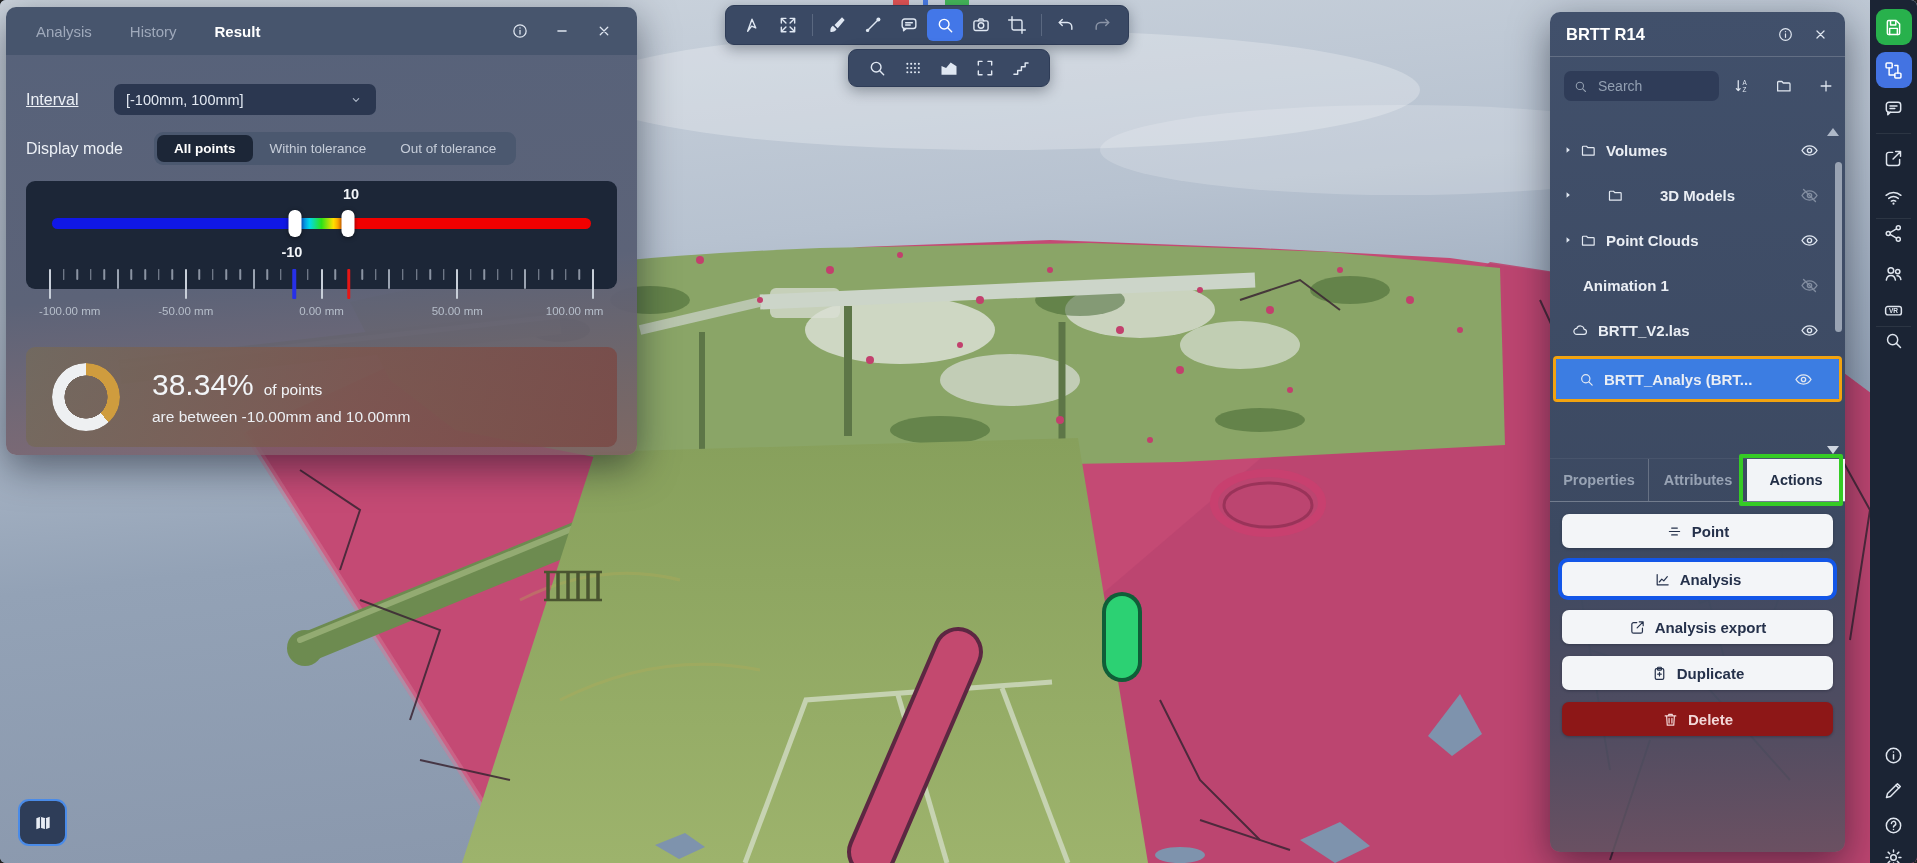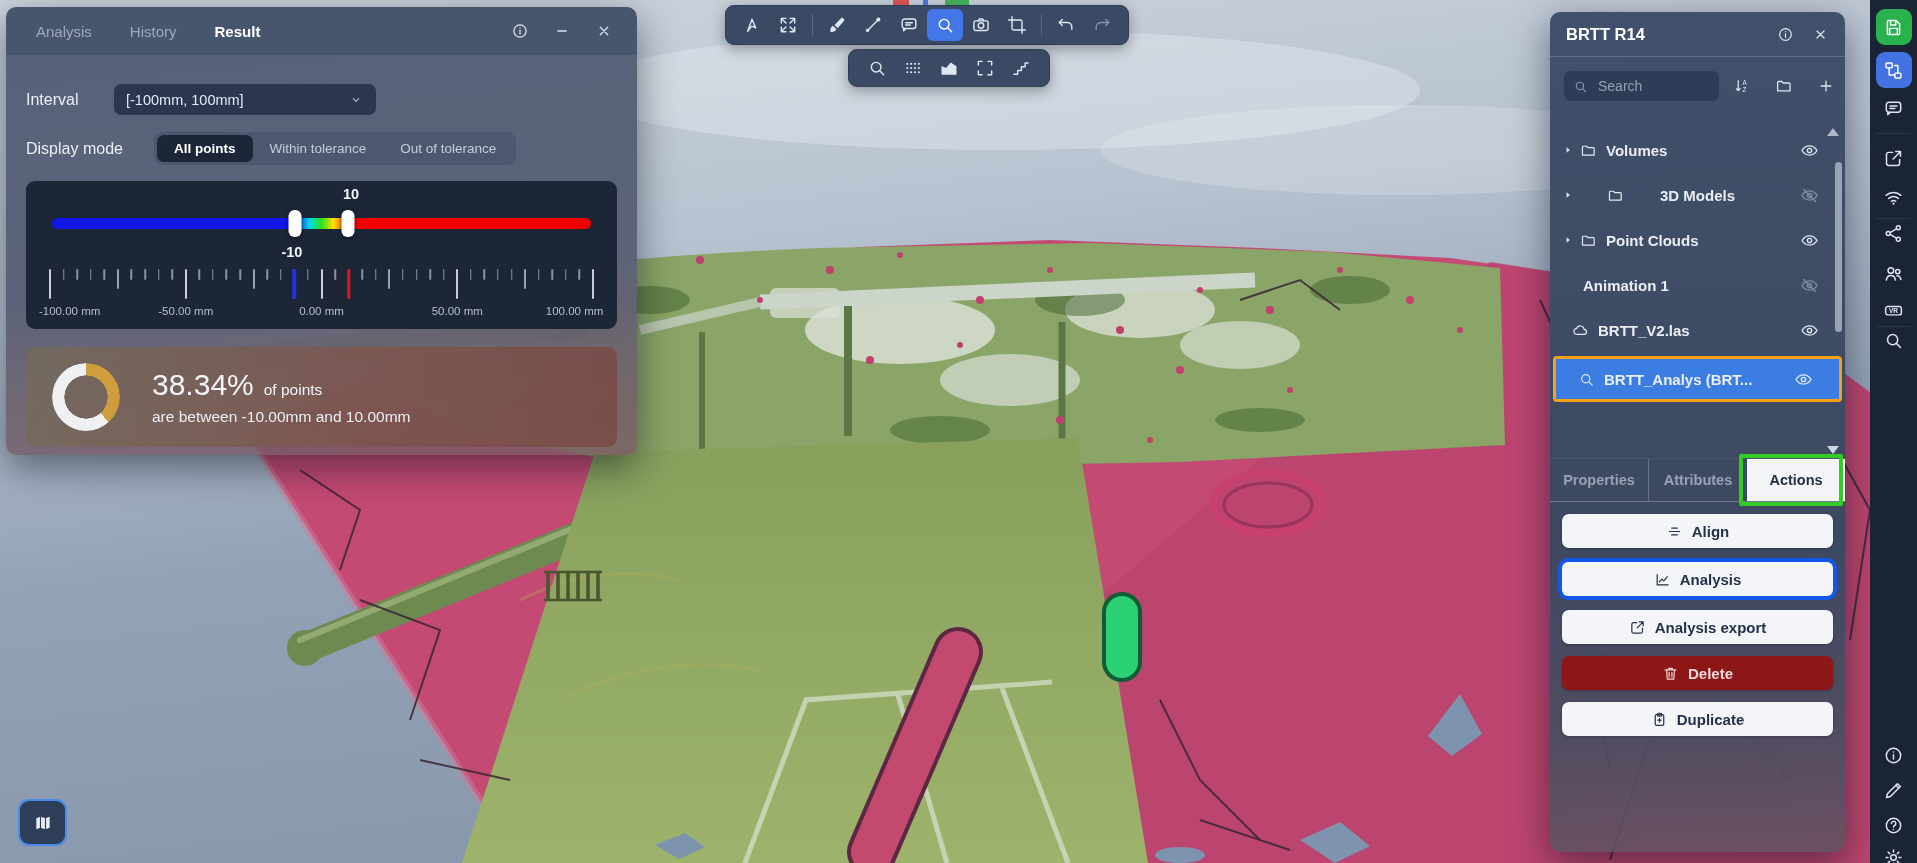--- a/index.html
+++ b/index.html
@@ -1,44 +1,44 @@
 <!DOCTYPE html>
 <html><head>
 <meta charset="utf-8">
 <style>
   html,body{margin:0;padding:0;background:#222;font-family:"Liberation Sans",sans-serif;}
-  .stage{position:relative;width:1917px;height:863px;overflow:hidden;background:#9fb0c4;user-select:none;}
+  .stage{position:relative;width:1917px;height:863px;overflow:hidden;background:#9fb0c4;user-select:none;border-radius:6px;}
   .scene{position:absolute;inset:0;}
   .ic{display:inline-flex;align-items:center;justify-content:center;}
   .ic svg{width:100%;height:100%;display:block;}
 
   
   .dlg{position:absolute;left:6px;top:7px;width:631px;height:448px;border-radius:10px;
        box-shadow:0 12px 38px rgba(8,14,28,.5);overflow:hidden;}
   .dlg-head{height:48px;background:#47556d;display:flex;align-items:center;padding:0 24px 0 30px;}
   .dlg-tabs{display:flex;gap:38px;}
   .dlg-tab{font-size:15px;color:#9fa9bb;cursor:pointer;}
   .dlg-tab.active{color:#fff;font-weight:700;}
   .dlg-head-icons{margin-left:auto;display:flex;gap:24px;align-items:center;color:#dfe6f0;}
   .dlg-head-icons .ic{width:18px;height:18px;}
   .dlg-body{height:400px;background:linear-gradient(175deg,#57627a 0%,#5c6378 55%,rgba(110,94,106,.88) 82%,rgba(123,88,98,.8) 100%);
             padding:0 20px;position:relative;}
   .row{display:flex;align-items:center;}
   .lbl{font-size:16px;color:#ecf0f6;}
   .row-interval{margin:0;position:relative;top:29px;}
-  .row-interval .lbl{width:88px;}
+  .row-interval .lbl{width:88px;text-decoration:underline;}
   .dropdown{width:238px;height:31px;background:#2b3750;border-radius:7px;display:flex;align-items:center;
             padding:0 12px;color:#e3e9f2;font-size:14.5px;cursor:pointer;}
   .dropdown .ic{margin-left:auto;width:16px;height:16px;color:#aeb8c8;}
   .row-display{position:relative;top:46px;}
   .row-display .lbl{width:128px;}
   .seg{background:#4b586f;border-radius:9px;padding:3px;display:flex;}
   .seg-item{font-size:13.5px;color:#c6cdd9;padding:6px 17px;border-radius:7px;white-space:nowrap;cursor:pointer;}
   .seg-item.active{background:#1c2637;color:#fff;font-weight:600;}
-  .slider-card{position:absolute;left:20px;right:20px;top:126px;height:148px;background:#1c2637;border-radius:9px;}
+  .slider-card{position:absolute;left:20px;right:20px;top:126px;height:108px;background:#1c2637;border-radius:9px;}
   .sl-hi{position:absolute;top:5px;left:var(--high);transform:translateX(-50%);color:#f2f5f9;font-size:14.5px;font-weight:600;}
   .sl-lo{position:absolute;top:63px;left:var(--low);transform:translateX(-50%);color:#f2f5f9;font-size:14.5px;font-weight:600;}
   .sl-trackwrap{position:absolute;left:26px;right:26px;top:37px;height:11px;}
   .sl-track{position:absolute;inset:0;border-radius:6px;
      background:linear-gradient(to right,#1017e6 0,#1017e6 var(--low),#00d9e8 calc(var(--low) + 2.8%),
        #2ce317 50%,#ffe000 calc(var(--high) - 2.8%),#ff7a00 calc(var(--high) - 1.2%),#f20000 var(--high),#f20000 100%);}
   .sl-handle{position:absolute;top:-8px;width:13px;height:27px;background:#fff;border-radius:6px;
      transform:translateX(-50%);box-shadow:0 1px 4px rgba(0,0,0,.5);cursor:pointer;}
   .ruler{position:absolute;left:24px;right:24px;top:88px;height:34px;}
   .tick{position:absolute;top:0;transform:translateX(-50%);border-radius:1px;}
@@ -662,21 +662,21 @@
         <div class="rp-tab">Attributes</div>
         <div class="rp-tab active" style="position: relative;">Actions<div class="tab-green-ring"></div></div>
       </div>
     <div class="rp-actions" id="rpActions">
         <div class="abtn">
           <span class="ic">
             <svg viewBox="0 0 24 24" fill="none" stroke="currentColor" stroke-width="1.7" stroke-linecap="round" stroke-linejoin="round">
               <path d="M8 7.2h8M4.8 12h14.4M8 16.8h8"></path>
             </svg>
           </span>
-          <span>Align</span>
+          <span>Point</span>
         </div>
         <div class="blue-ring">
           <div class="abtn">
             <span class="ic">
               <svg viewBox="0 0 24 24" fill="none" stroke="currentColor" stroke-width="1.7" stroke-linecap="round" stroke-linejoin="round">
                 <path d="M4.5 5v14.5H20"></path>
                 <path d="M7.5 15.5l3.5-4 2.8 2.4 5-6"></path>
               </svg>
             </span>
             <span>Analysis</span>
@@ -684,38 +684,38 @@
         </div>
         <div class="abtn">
           <span class="ic">
             <svg viewBox="0 0 24 24" fill="none" stroke="currentColor" stroke-width="1.7" stroke-linecap="round" stroke-linejoin="round">
               <path d="M11 5H6.5A2.5 2.5 0 0 0 4 7.5v10A2.5 2.5 0 0 0 6.5 20h10a2.5 2.5 0 0 0 2.5-2.5V13"></path>
               <path d="M14.5 4H20v5.5M19.5 4.5L11.5 12.5"></path>
             </svg>
           </span>
           <span>Analysis export</span>
         </div>
-        <div class="abtn danger">
-          <span class="ic">
-            <svg viewBox="0 0 24 24" fill="none" stroke="currentColor" stroke-width="1.7" stroke-linecap="round" stroke-linejoin="round">
-              <path d="M4.5 7h15M9.5 7V4.8h5V7M6.5 7l.9 13h9.2l.9-13"></path>
-              <path d="M10 10.5v6.5M14 10.5v6.5"></path>
-            </svg>
-          </span>
-          <span>Delete</span>
-        </div>
         <div class="abtn">
           <span class="ic">
             <svg viewBox="0 0 24 24" fill="none" stroke="currentColor" stroke-width="1.7" stroke-linecap="round" stroke-linejoin="round">
               <rect x="6" y="5.2" width="12" height="15" rx="2"></rect>
               <rect x="9.3" y="3.2" width="5.4" height="4" rx="1"></rect>
               <path d="M12 10.5v5M9.5 13h5"></path>
             </svg>
           </span>
           <span>Duplicate</span>
+        </div>
+        <div class="abtn danger">
+          <span class="ic">
+            <svg viewBox="0 0 24 24" fill="none" stroke="currentColor" stroke-width="1.7" stroke-linecap="round" stroke-linejoin="round">
+              <path d="M4.5 7h15M9.5 7V4.8h5V7M6.5 7l.9 13h9.2l.9-13"></path>
+              <path d="M10 10.5v6.5M14 10.5v6.5"></path>
+            </svg>
+          </span>
+          <span>Delete</span>
         </div>
       </div>
   </div>
 
   <div class="strip" id="strip">
     <div class="sdiv" style="top:133px"></div>
     <div class="sdiv" style="top:218px"></div>
     <div class="sdiv" style="top:326px"></div>
   <div class="sbtn bg-green" style="top: 27px;">
         <span class="ic">

